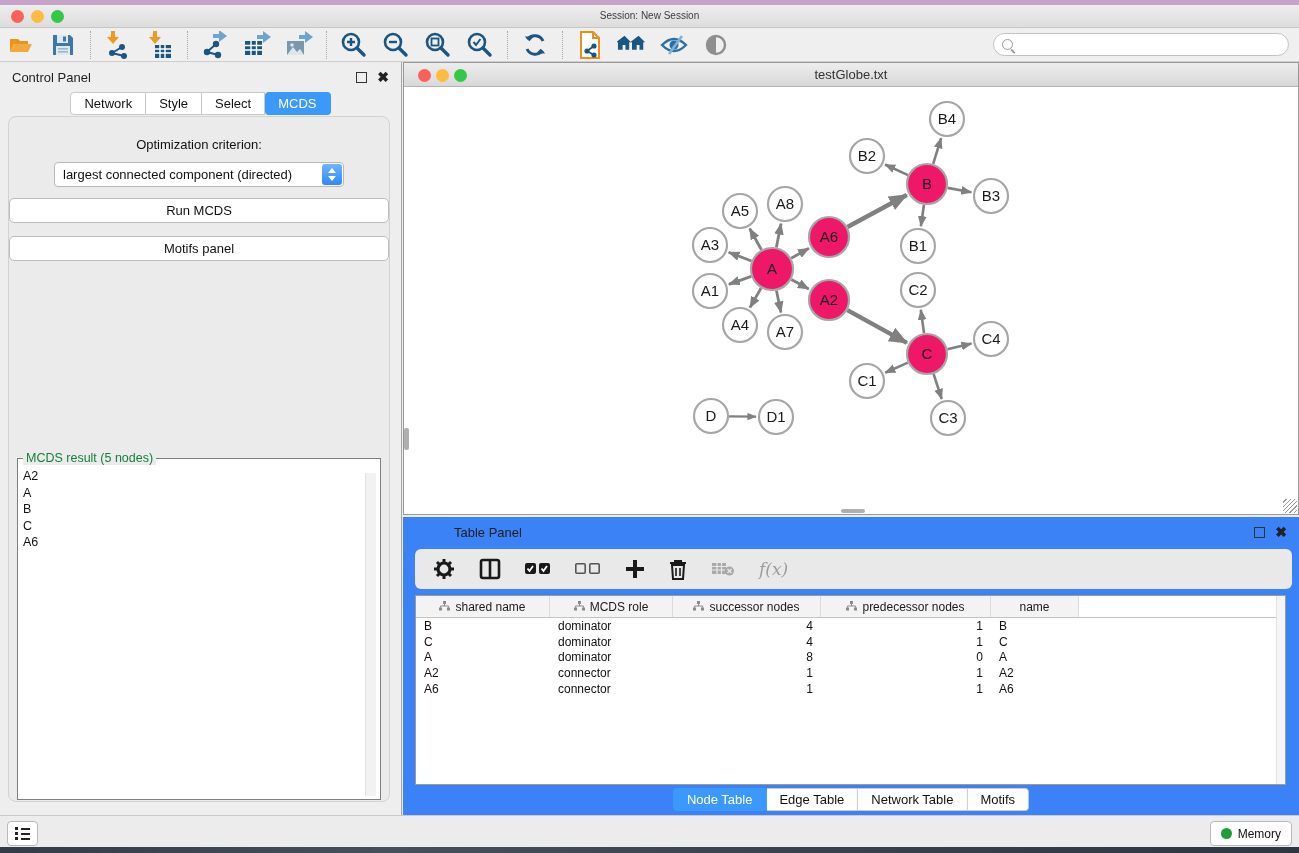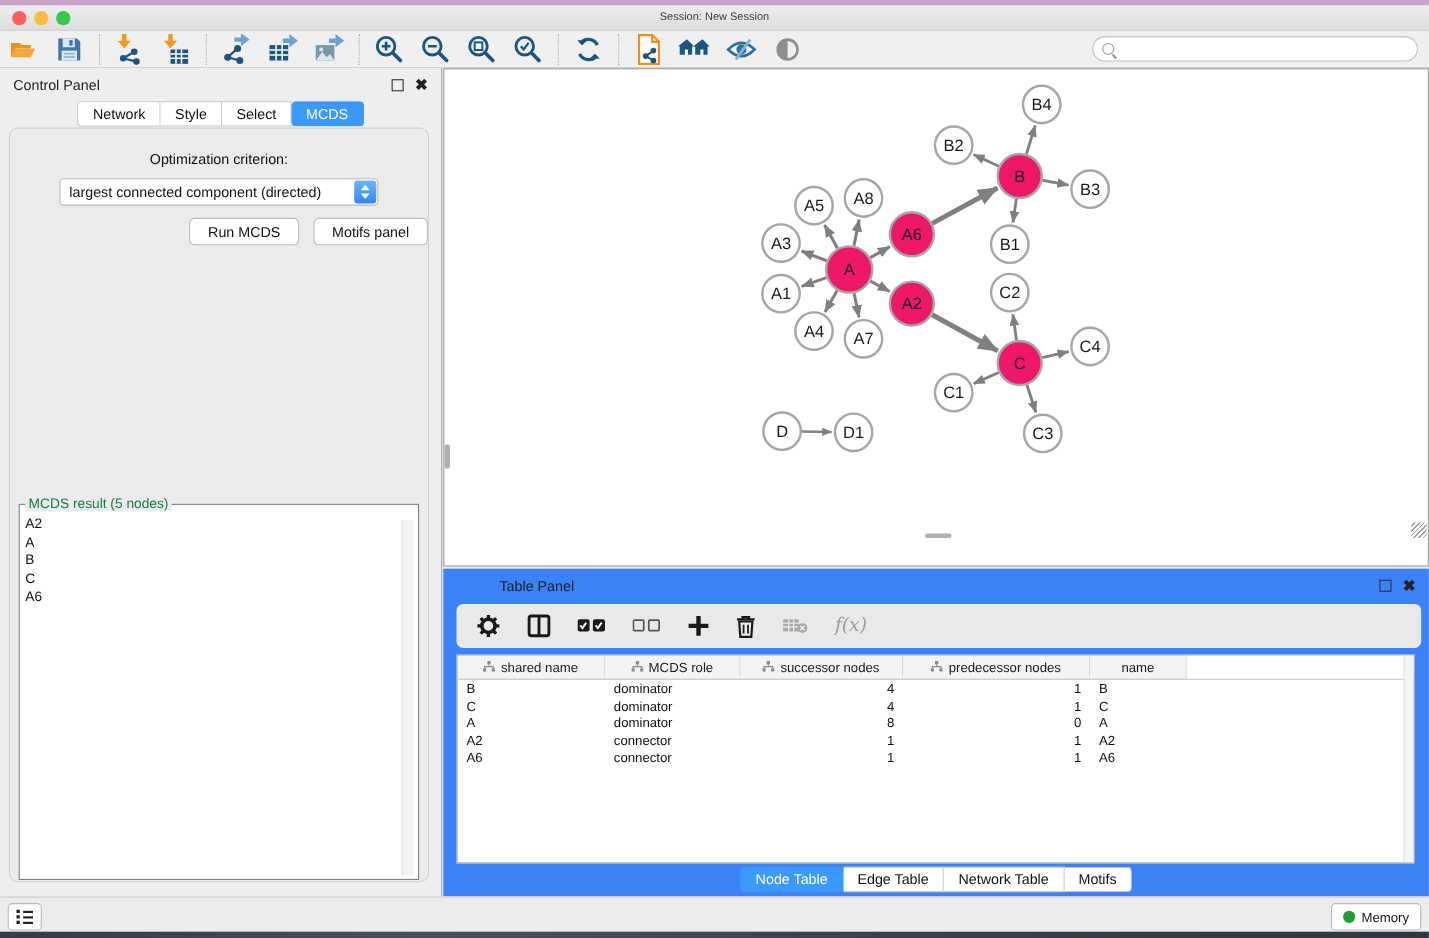--- a/index.html
+++ b/index.html
@@ -38,21 +38,21 @@
   .seg .tab.active { background:#3B99FC; border-color:#3B99FC; color:#fff; border-radius:4px; }
   .cp-card { position:absolute; left:8px; right:11px; top:54px; bottom:13px; background:#EBEBEB;
     border:1px solid #D2D2D2; border-radius:8px; }
   .opt-label { text-align:center; margin-top:20px; font-size:13px; color:#111; }
   .dropdown { position:relative; width:290px; height:25px; margin:10px auto 0; background:#fff;
     border:1px solid #B9B9B9; border-radius:4px; font-size:13px; line-height:23px; padding-left:8px; color:#111; }
   .dd-step { position:absolute; right:1px; top:1px; bottom:1px; width:20px; border-radius:3px;
     background:linear-gradient(#6FB5FD,#3186F8); display:flex; flex-direction:column; align-items:center; justify-content:center; gap:3px; }
   .dd-up { width:0; height:0; border-left:4px solid transparent; border-right:4px solid transparent; border-bottom:5px solid #fff; }
   .dd-dn { width:0; height:0; border-left:4px solid transparent; border-right:4px solid transparent; border-top:5px solid #fff; }
-  .btn-row { display:flex; justify-content:flex-end; gap:13px; margin-top:11px; }
+  .btn-row { display:flex; justify-content:flex-start; gap:13px; margin-top:11px;flex-direction:column; }
   .btn { background:#fff; border:1px solid #BDBDBD; border-radius:5px; font-size:13px; padding:4px 16px; color:#111; }
   .groupbox { position:absolute; left:8px; right:8px; top:341px; bottom:1px; border:1px solid #7F7F7F; background:#fff; }
   .gb-legend { position:absolute; top:-8px; left:5px; background:#EBEBEB; padding:0 3px; font-size:12.5px; color:#15803d; }
   .gb-list { padding:9px 0 0 5px; font-size:12.5px; line-height:16.5px; color:#111; }
   .gb-scroll { position:absolute; right:4px; top:14px; bottom:3px; width:11px; background:#F2F2F2; border-left:1px solid #E2E2E2; }
 
   
   .net-window { position:absolute; left:403px; top:62px; width:896px; height:453px; background:#fff; border:1px solid #999; }
   .net-title { height:24px; background:linear-gradient(#EDEDED,#D8D8D8); border-bottom:1px solid #B3B3B3; position:relative; }
   .net-title .tl { top:6px; }
@@ -274,20 +274,26 @@
           <div>B</div>
           <div>C</div>
           <div>A6</div>
         </div>
       <div class="gb-scroll"></div>
     </div>
   </div>
 </div>
 
 <div class="net-window">
+  <div class="net-title">
+    <span class="tl red"></span>
+    <span class="tl yellow"></span>
+    <span class="tl green"></span>
+    <div class="wtitle">testGlobe.txt</div>
+  </div>
   <div class="net-content">
     <svg width="894" height="427" viewBox="0 0 894 427">
         <defs>
           <marker id="arr" markerWidth="5" markerHeight="4" refX="3.9" refY="1.7" orient="auto">
             <path d="M0,0 L4.2,1.7 L0,3.4 Z" fill="#808080"></path>
           </marker>
         </defs>
         <line x1="357.3722984559506" y1="162.73729095141053" x2="345.6615468582267" y2="141.51155368053588" stroke="#808080" stroke-width="2.8" marker-end="url(#arr)"></line>
         <line x1="372.31455497304006" y1="160.42722513479976" x2="377.07767729723633" y2="136.6116135138184" stroke="#808080" stroke-width="2.8" marker-end="url(#arr)"></line>
         <line x1="347.48350183797004" y1="174.05812974373035" x2="324.6513619654818" y2="165.21988205115423" stroke="#808080" stroke-width="2.8" marker-end="url(#arr)"></line>

